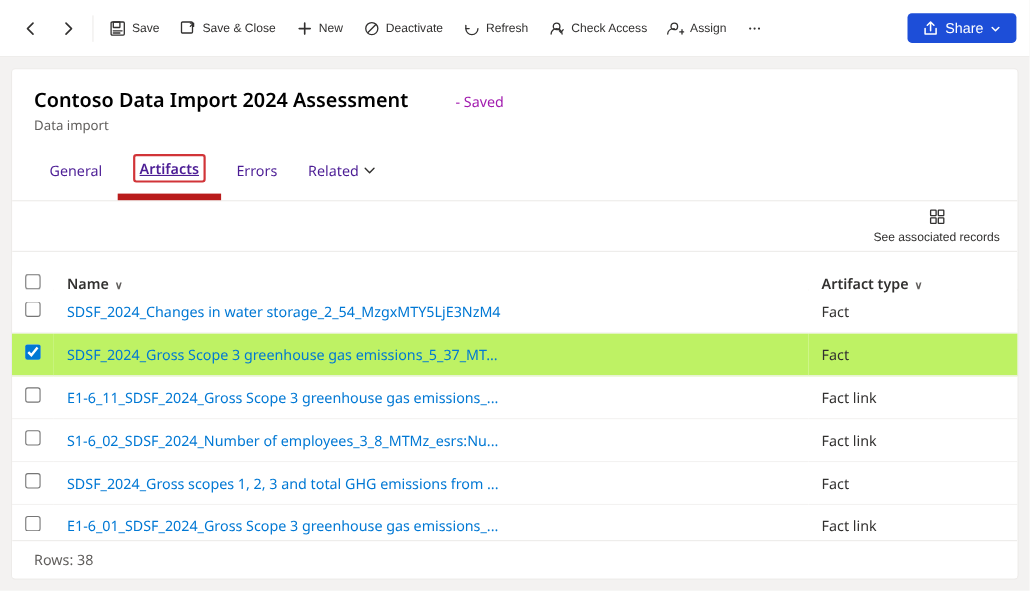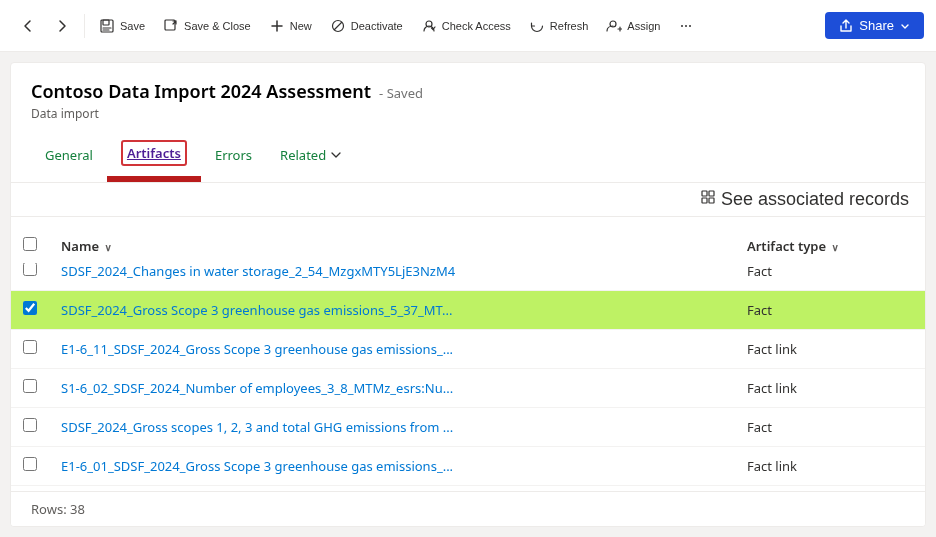--- a/index.html
+++ b/index.html
@@ -86,39 +86,40 @@
       gap: 8px;
       margin-bottom: 2px;
     }
     .record-title {
       font-size: 18px;
       font-weight: 600;
       color: #000000;
     }
     .record-saved {
       font-size: 13px;
-      color: #737373;
+      color: #a21caf;
+      margin-left: 35px;
     }
     .record-subtitle {
       font-size: 12px;
       color: #605e5c;
       margin-bottom: 10px;
     }
 
     
     .tabs {
       display: flex;
       align-items: center;
       gap: 0;
     }
     .tab {
       padding: 8px 14px 10px 14px;
       cursor: pointer;
       font-size: 13px;
-      color: #15803d;
+      color: #4c1d95;
       border-bottom: 2px solid transparent;
       position: relative;
     }
     .tab.active {
       color: #4c1d95;
       font-weight: 600;
       border-bottom: 6px solid #b91c1c;
       border-radius: 0;
       text-decoration: underline;
     }
@@ -144,27 +145,28 @@
     
     .assoc-bar {
       display: flex;
       justify-content: flex-end;
       align-items: center;
       padding: 6px 16px;
       border-bottom: 1px solid #edebe9;
     }
     .assoc-btn {
       display: flex;
-      align-items: flex-start;
+      align-items: center;
       gap: 5px;
       background: none;
       border: none;
       cursor: pointer;
       color: #323130;
-      font-size: 18px;
+      font-size: 11px;
+      flex-direction: column;
     }
 
     
     .data-table {
       flex: 1;
       overflow-y: auto;
       position: relative;
     }
     table {
       width: 100%;
@@ -264,32 +266,32 @@
     </button>
     <button class="nav-btn">
       <svg width="16" height="16" viewBox="0 0 16 16" fill="none">
         <circle cx="8" cy="8" r="5.5" stroke="#323130" stroke-width="1.2"></circle>
         <path d="M4.5 11.5l7-7" stroke="#323130" stroke-width="1.2" stroke-linecap="round"></path>
       </svg>
       <span>Deactivate</span>
     </button>
     <button class="nav-btn">
       <svg width="16" height="16" viewBox="0 0 16 16" fill="none">
+        <path d="M13.5 8A5.5 5.5 0 012.5 8" stroke="#323130" stroke-width="1.2" stroke-linecap="round"></path>
+        <path d="M2.5 5v3h3" stroke="#323130" stroke-width="1.2" stroke-linecap="round" stroke-linejoin="round"></path>
+      </svg>
+      <span>Refresh</span>
+    </button>
+    <button class="nav-btn">
+      <svg width="16" height="16" viewBox="0 0 16 16" fill="none">
         <circle cx="8" cy="6" r="3" stroke="#323130" stroke-width="1.2"></circle>
         <path d="M13 13c0-2.761-2.239-5-5-5S3 10.239 3 13" stroke="#323130" stroke-width="1.2" stroke-linecap="round"></path>
         <path d="M10.5 10l1.5 1.5L14 9" stroke="#323130" stroke-width="1.2" stroke-linecap="round" stroke-linejoin="round"></path>
       </svg>
       <span>Check Access</span>
-    </button>
-    <button class="nav-btn">
-      <svg width="16" height="16" viewBox="0 0 16 16" fill="none">
-        <path d="M13.5 8A5.5 5.5 0 012.5 8" stroke="#323130" stroke-width="1.2" stroke-linecap="round"></path>
-        <path d="M2.5 5v3h3" stroke="#323130" stroke-width="1.2" stroke-linecap="round" stroke-linejoin="round"></path>
-      </svg>
-      <span>Refresh</span>
     </button>
     <button class="nav-btn">
       <svg width="16" height="16" viewBox="0 0 16 16" fill="none">
         <circle cx="7" cy="6" r="3" stroke="#323130" stroke-width="1.2"></circle>
         <path d="M12 11h4M14 9v4" stroke="#323130" stroke-width="1.2" stroke-linecap="round"></path>
         <path d="M1 13c0-2.761 2.239-5 6-5" stroke="#323130" stroke-width="1.2" stroke-linecap="round"></path>
       </svg>
       <span>Assign</span>
     </button>
     <button class="nav-btn">

